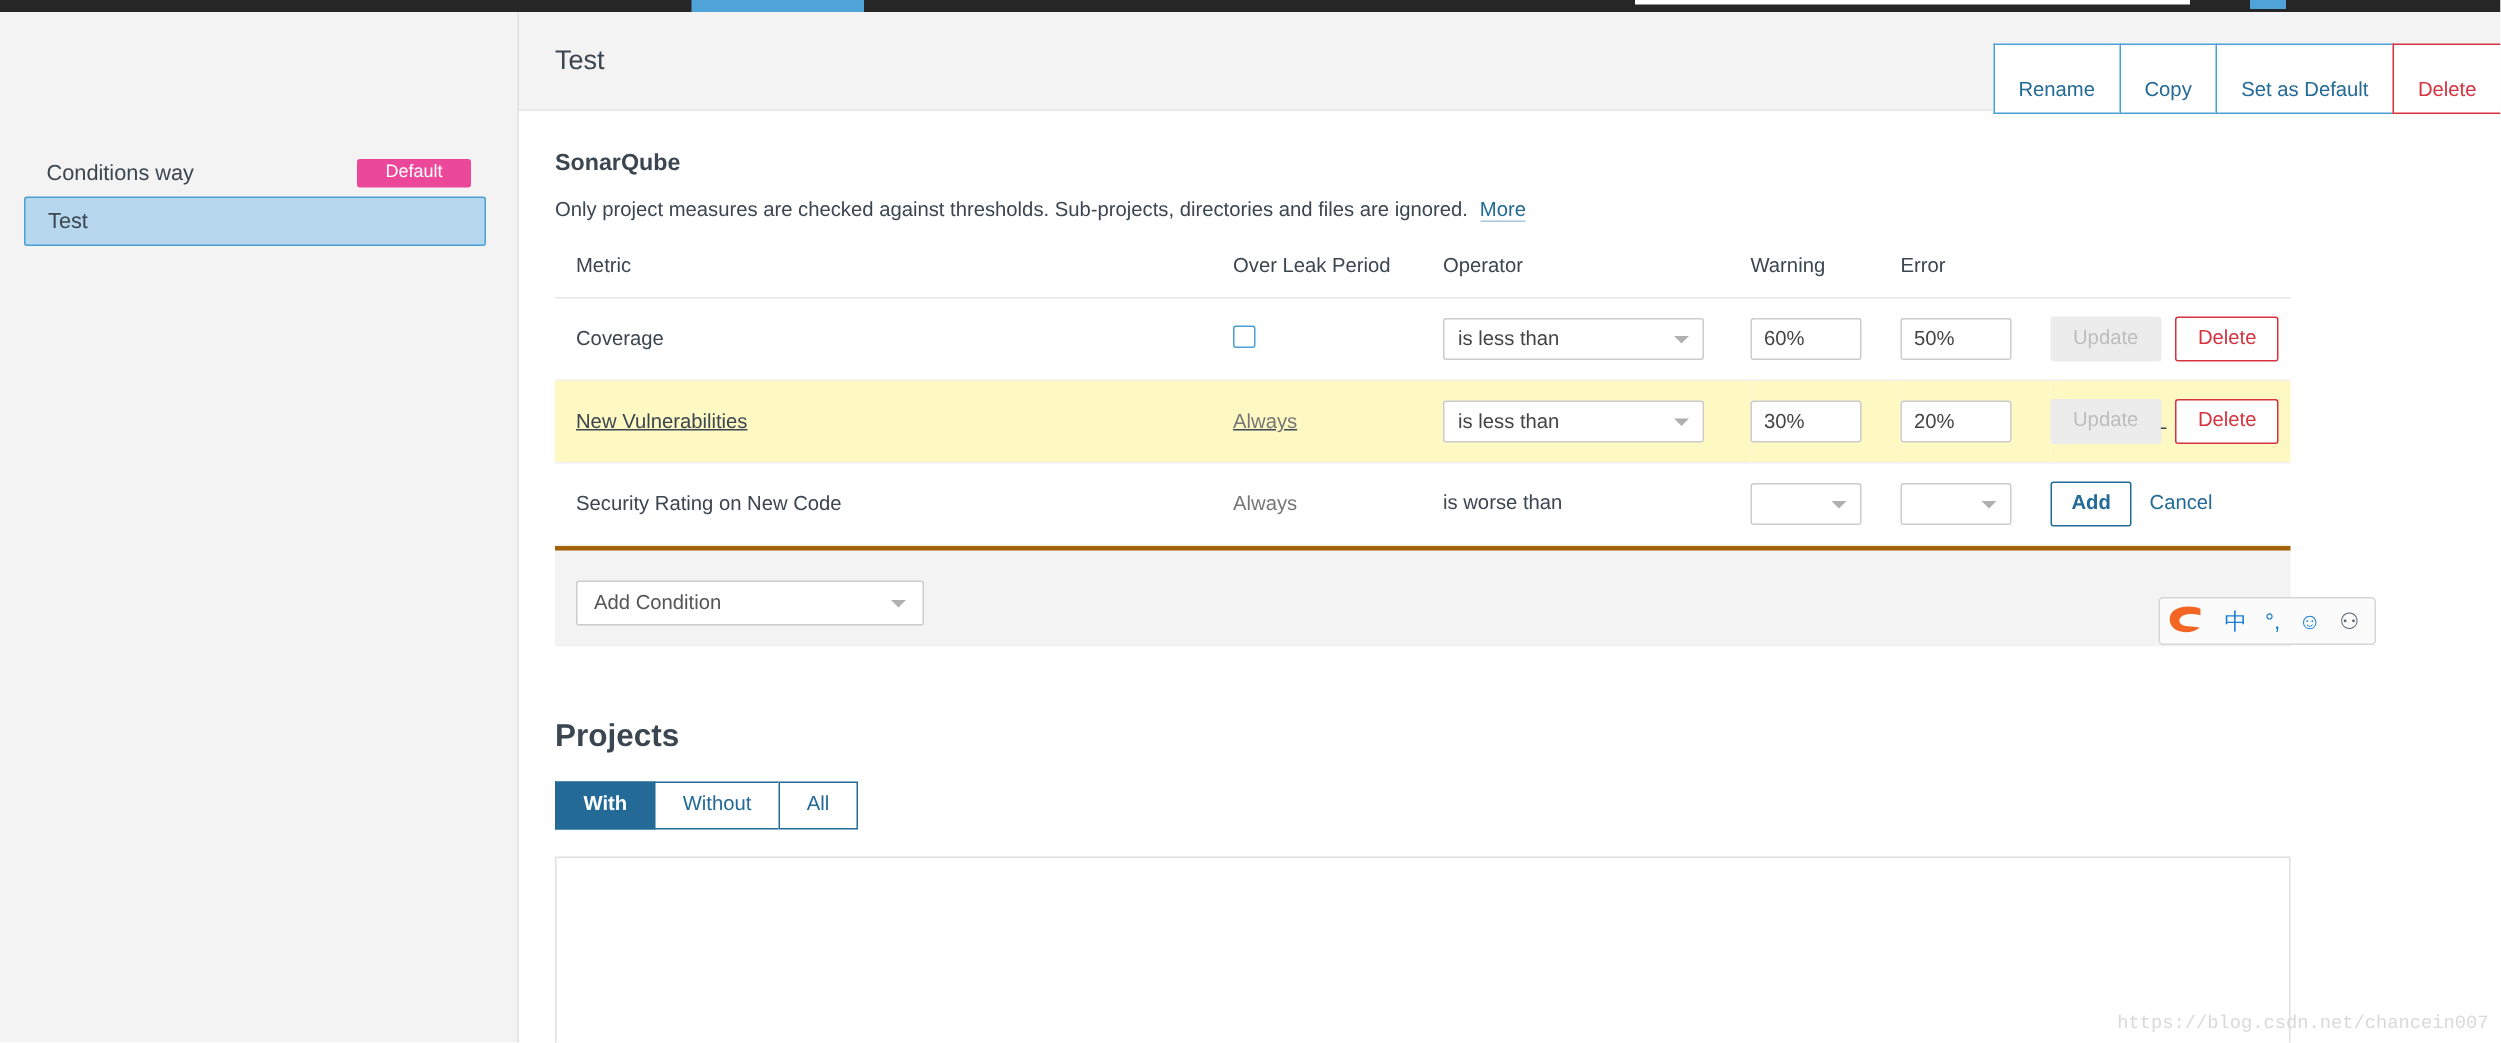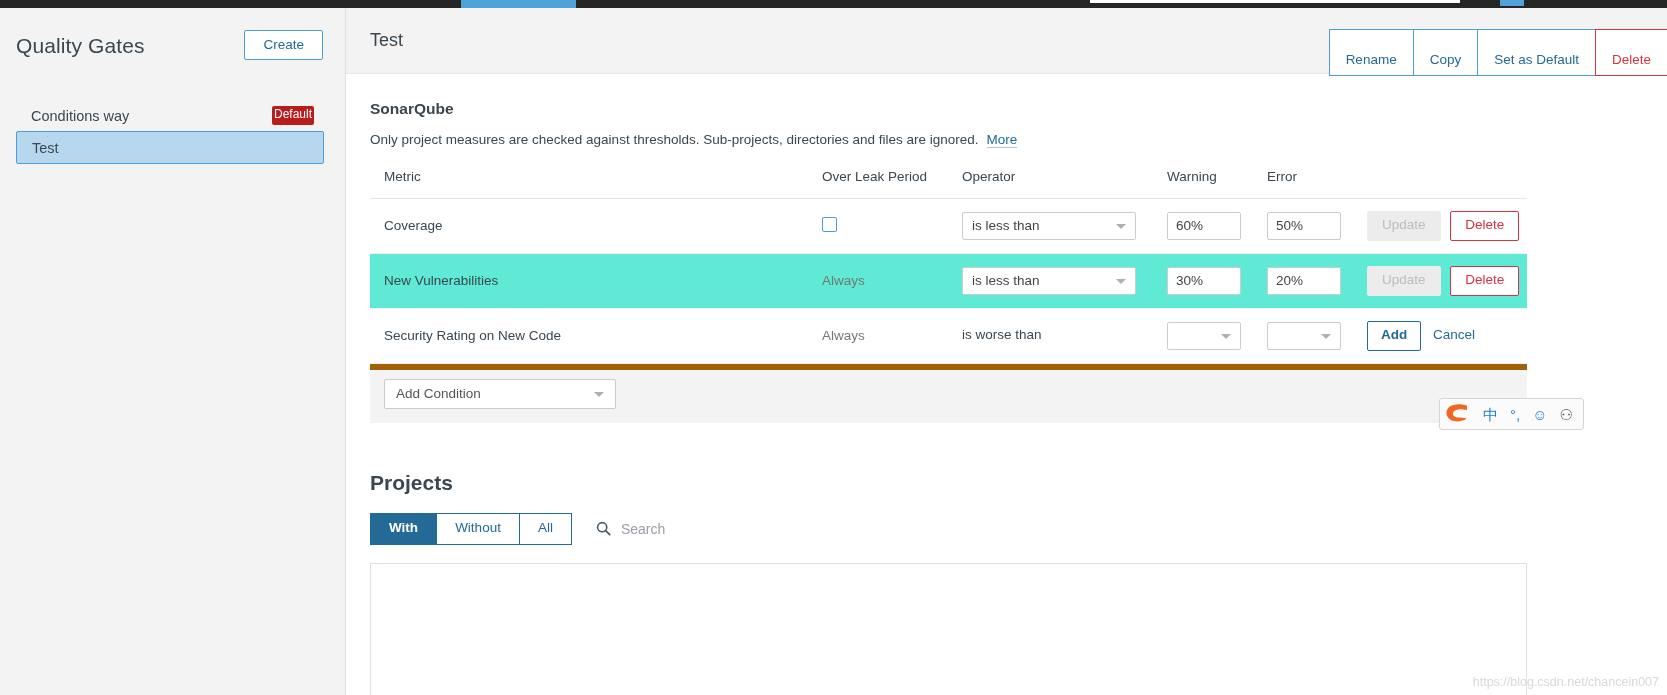--- a/index.html
+++ b/index.html
@@ -69,24 +69,24 @@
     cursor: pointer;
   }
   .gate-item.selected {
     background: #b7d7ee;
     border: 1px solid #4b9fd5;
     height: 33px;
     border-radius: 2px;
   }
   .gate-name { flex: 1 1 auto; }
   .default-badge {
-    background: #b91c1c;
+    background: #ec4899;
     color: #fff;
     font-size: 12px;
-    padding: 2px 2px 3px;
+    padding: 2px 19px 3px;
     border-radius: 2px;
     line-height: 1.15;
   }
 
   
   .main { position: absolute; top: 8px; left: 346px; width: 1321px; height: 687px; background:#fff; }
 
   .page-head {
     position: relative;
     height: 66px;
@@ -147,21 +147,21 @@
     padding: 0 0 14px 0;
     border-bottom: 1px solid #e6e6e6;
   }
   table.conditions tbody td {
     padding: 12px 0;
     font-size: 13.5px;
     color: #3b4650;
     vertical-align: middle;
     border-bottom: 1px solid #f0f0f0;
   }
-  tr.alt td { background: #5eead4; }
+  tr.alt td { background: #fef9c3; text-decoration: underline; }
   tr.last td { border-bottom: none; }
 
   .col-metric { width: 452px; padding-left: 14px !important; }
   .col-leak   { width: 140px; }
   .col-op     { width: 205px; }
   .col-warn   { width: 100px; }
   .col-err    { width: 100px; }
   .col-act    { width: 160px; }
 
   th.col-metric { padding-left: 14px !important; }
@@ -248,22 +248,22 @@
     cursor: pointer;
     font-family: inherit;
     padding: 5px 8px;
   }
   .act-cell { white-space: nowrap; }
   .act-cell .btn + .btn { margin-left: 6px; }
 
   .add-cond-bar {
     width: 1157px;
     background: #f3f3f3;
-    border-top: 6px solid #a16207;
-    padding: 9px 0 14px 14px;
+    border-top: 3px solid #a16207;
+    padding: 20px 0 14px 14px;
     margin-top: 0;
     text-decoration: underline;
   }
   .add-cond-sel {
     position: relative;
     display: inline-block;
     width: 232px; height: 30px;
     border: 1px solid #ccc;
     background: #fff;
     border-radius: 2px;
@@ -346,38 +346,35 @@
     cursor: pointer;
   }
   .ime-item.gray { color: #5b6670; }
 
   .watermark {
     position: absolute;
     right: 8px; bottom: 6px;
     font-size: 12.5px;
     color: #d9d9d9;
     z-index: 5;
+    font-family: Liberation Mono, monospace;
   }
 </style>
 </head>
 <body>
 
 <div id="root">
 
   <div class="topstrip">
     <div class="topstrip-tab"></div>
     <div class="topstrip-urlbar"></div>
     <div class="topstrip-right"></div>
   </div>
 
   <div class="sidebar">
-    <div class="sidebar-header">
-      <div class="sidebar-title">Quality Gates</div>
-      <button class="create-btn">Create</button>
-    </div>
     <div class="gate-list">
       <div class="gate-item">
         <span class="gate-name">Conditions way</span>
         <span class="default-badge">Default</span>
       </div>
       <div class="gate-item selected">
         <span class="gate-name">Test</span>
       </div>
     </div>
   </div>
@@ -497,27 +494,20 @@
       </div>
 
       <div class="projects-title">Projects</div>
 
       <div class="proj-controls">
         <div class="seg">
           <button class="active">With</button>
           <button>Without</button>
           <button>All</button>
         </div>
-        <div class="search-box">
-          <svg width="15" height="15" viewBox="0 0 16 16">
-            <circle cx="6.6" cy="6.6" r="4.9" fill="none" stroke="#4b5a66" stroke-width="1.7"></circle>
-            <line x1="10.3" y1="10.3" x2="14.6" y2="14.6" stroke="#4b5a66" stroke-width="1.9" stroke-linecap="round"></line>
-          </svg>
-          <input class="search-input" type="text" placeholder="Search" style="">
-        </div>
       </div>
 
       <div class="proj-panel"></div>
     </div>
   </div>
 
   <div class="ime">
     <svg class="ime-logo" viewBox="0 0 30 26">
       <path d="M26.5 3.5 C21 1 11 1 6 5 C1 9 2 17 8 20 C13.5 22.8 22 22 26 18 L18 17 C13 17.4 9.5 15 10.5 11.5 C11.5 8 19 6.5 26.5 8.5 Z" fill="#f26522"></path>
     </svg>

